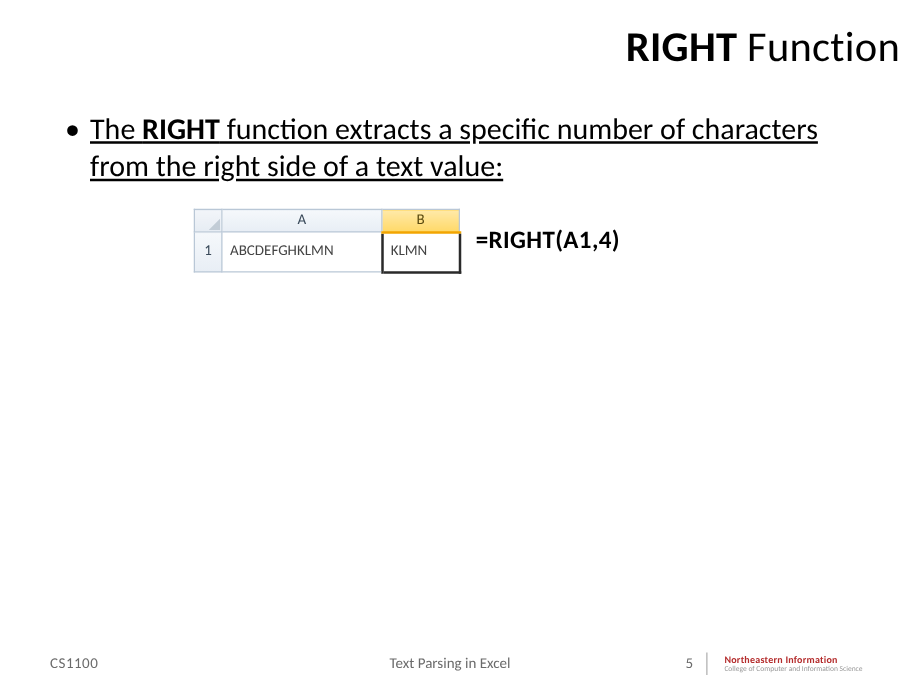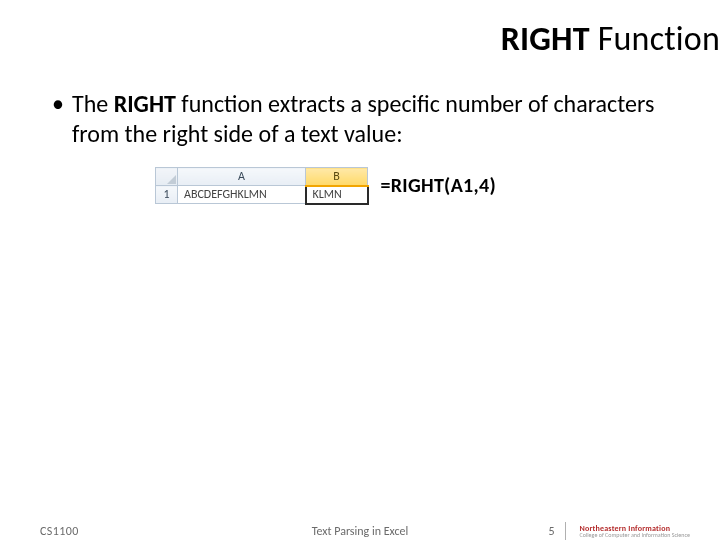--- a/index.html
+++ b/index.html
@@ -2,34 +2,34 @@
 <html><head>
 <meta charset="utf-8">
 <style>
   * { box-sizing: border-box; margin: 0; padding: 0; }
   html, body { width: 720px; height: 540px; font-family: Calibri, Arial, sans-serif; background: #fff; color: #000; }
   .slide { width: 720px; height: 540px; position: relative; }
   .title { text-align: right; font-size: 34px; margin-top: 18px; letter-spacing: 0.2px; }
   .title .b { font-weight: 700; }
   .title .r { font-weight: 400; }
   .body { margin: 30px 40px 0 40px; font-size: 24px; line-height: 1.25; }
-  ul.bul { list-style: none; padding-left: 18px; }
+  ul.bul { list-style: none; padding-left: 18px; text-decoration: underline; }
   ul.bul li { position: relative; padding-left: 14px; }
   ul.bul li::before { content: "•"; position: absolute; left: -6px; top: 0; font-size: 24px; }
   .bul .strong { font-weight: 700; }
   .excel-wrap { margin-top: 18px; display: flex; align-items: center; justify-content: flex-start; gap: 10px; margin-left: 115px; }
   .excel { border-collapse: collapse; font-family: Calibri, Arial, sans-serif; font-size: 12px; color: #555; }
   .excel th, .excel td { border: 1px solid #b9c7d6; text-align: center; background: #fff; }
   .excel .corner { width: 22px; height: 18px; background: linear-gradient(#f2f5f9,#e6ecf3); position: relative; }
   .excel .corner svg { position: absolute; right: 1px; bottom: 1px; }
   .excel th.colh { height: 18px; background: linear-gradient(#f5f8fb,#e8eef5); font-weight: 400; color: #3a4a5a; }
   .excel th.colA { width: 128px; }
   .excel th.colB { width: 62px; background: linear-gradient(#ffe9a8,#ffd968); border-bottom: 2px solid #f2a500; color: #5a4a10; }
   .excel th.rowh { width: 22px; background: linear-gradient(#f5f8fb,#e8eef5); font-weight: 400; color: #3a4a5a; }
-  .excel td.cell { height: 18px; padding: 0 6px; text-align: left; color: #444; }
+  .excel td.cell { height: 32px; padding: 0 6px; text-align: left; color: #444; }
   .excel td.cellA { border-right: 2px solid #2a2a2a; }
   .excel td.cellB { border: 2px solid #2a2a2a; }
   .formula { font-size: 20px; font-weight: 700; color: #000; letter-spacing: 0.3px; margin-left: 2px; }
   .footer { position: absolute; bottom: 18px; left: 0; width: 100%; display: flex; align-items: center; font-size: 12px; color: #6b6b6b; }
   .footer .course { margin-left: 40px; letter-spacing: 0.4px; }
   .footer .center { position: absolute; left: 50%; transform: translateX(-50%); }
   .footer .right { margin-left: auto; margin-right: 30px; display: flex; align-items: center; gap: 14px; }
   .footer .pnum { display: inline-flex; align-items: center; gap: 10px; }
   .footer .divider { width: 1px; height: 18px; background: #b0b0b0; }
   .footer .uni { color: #b42c2c; font-size: 8px; line-height: 1; text-align: left; }

